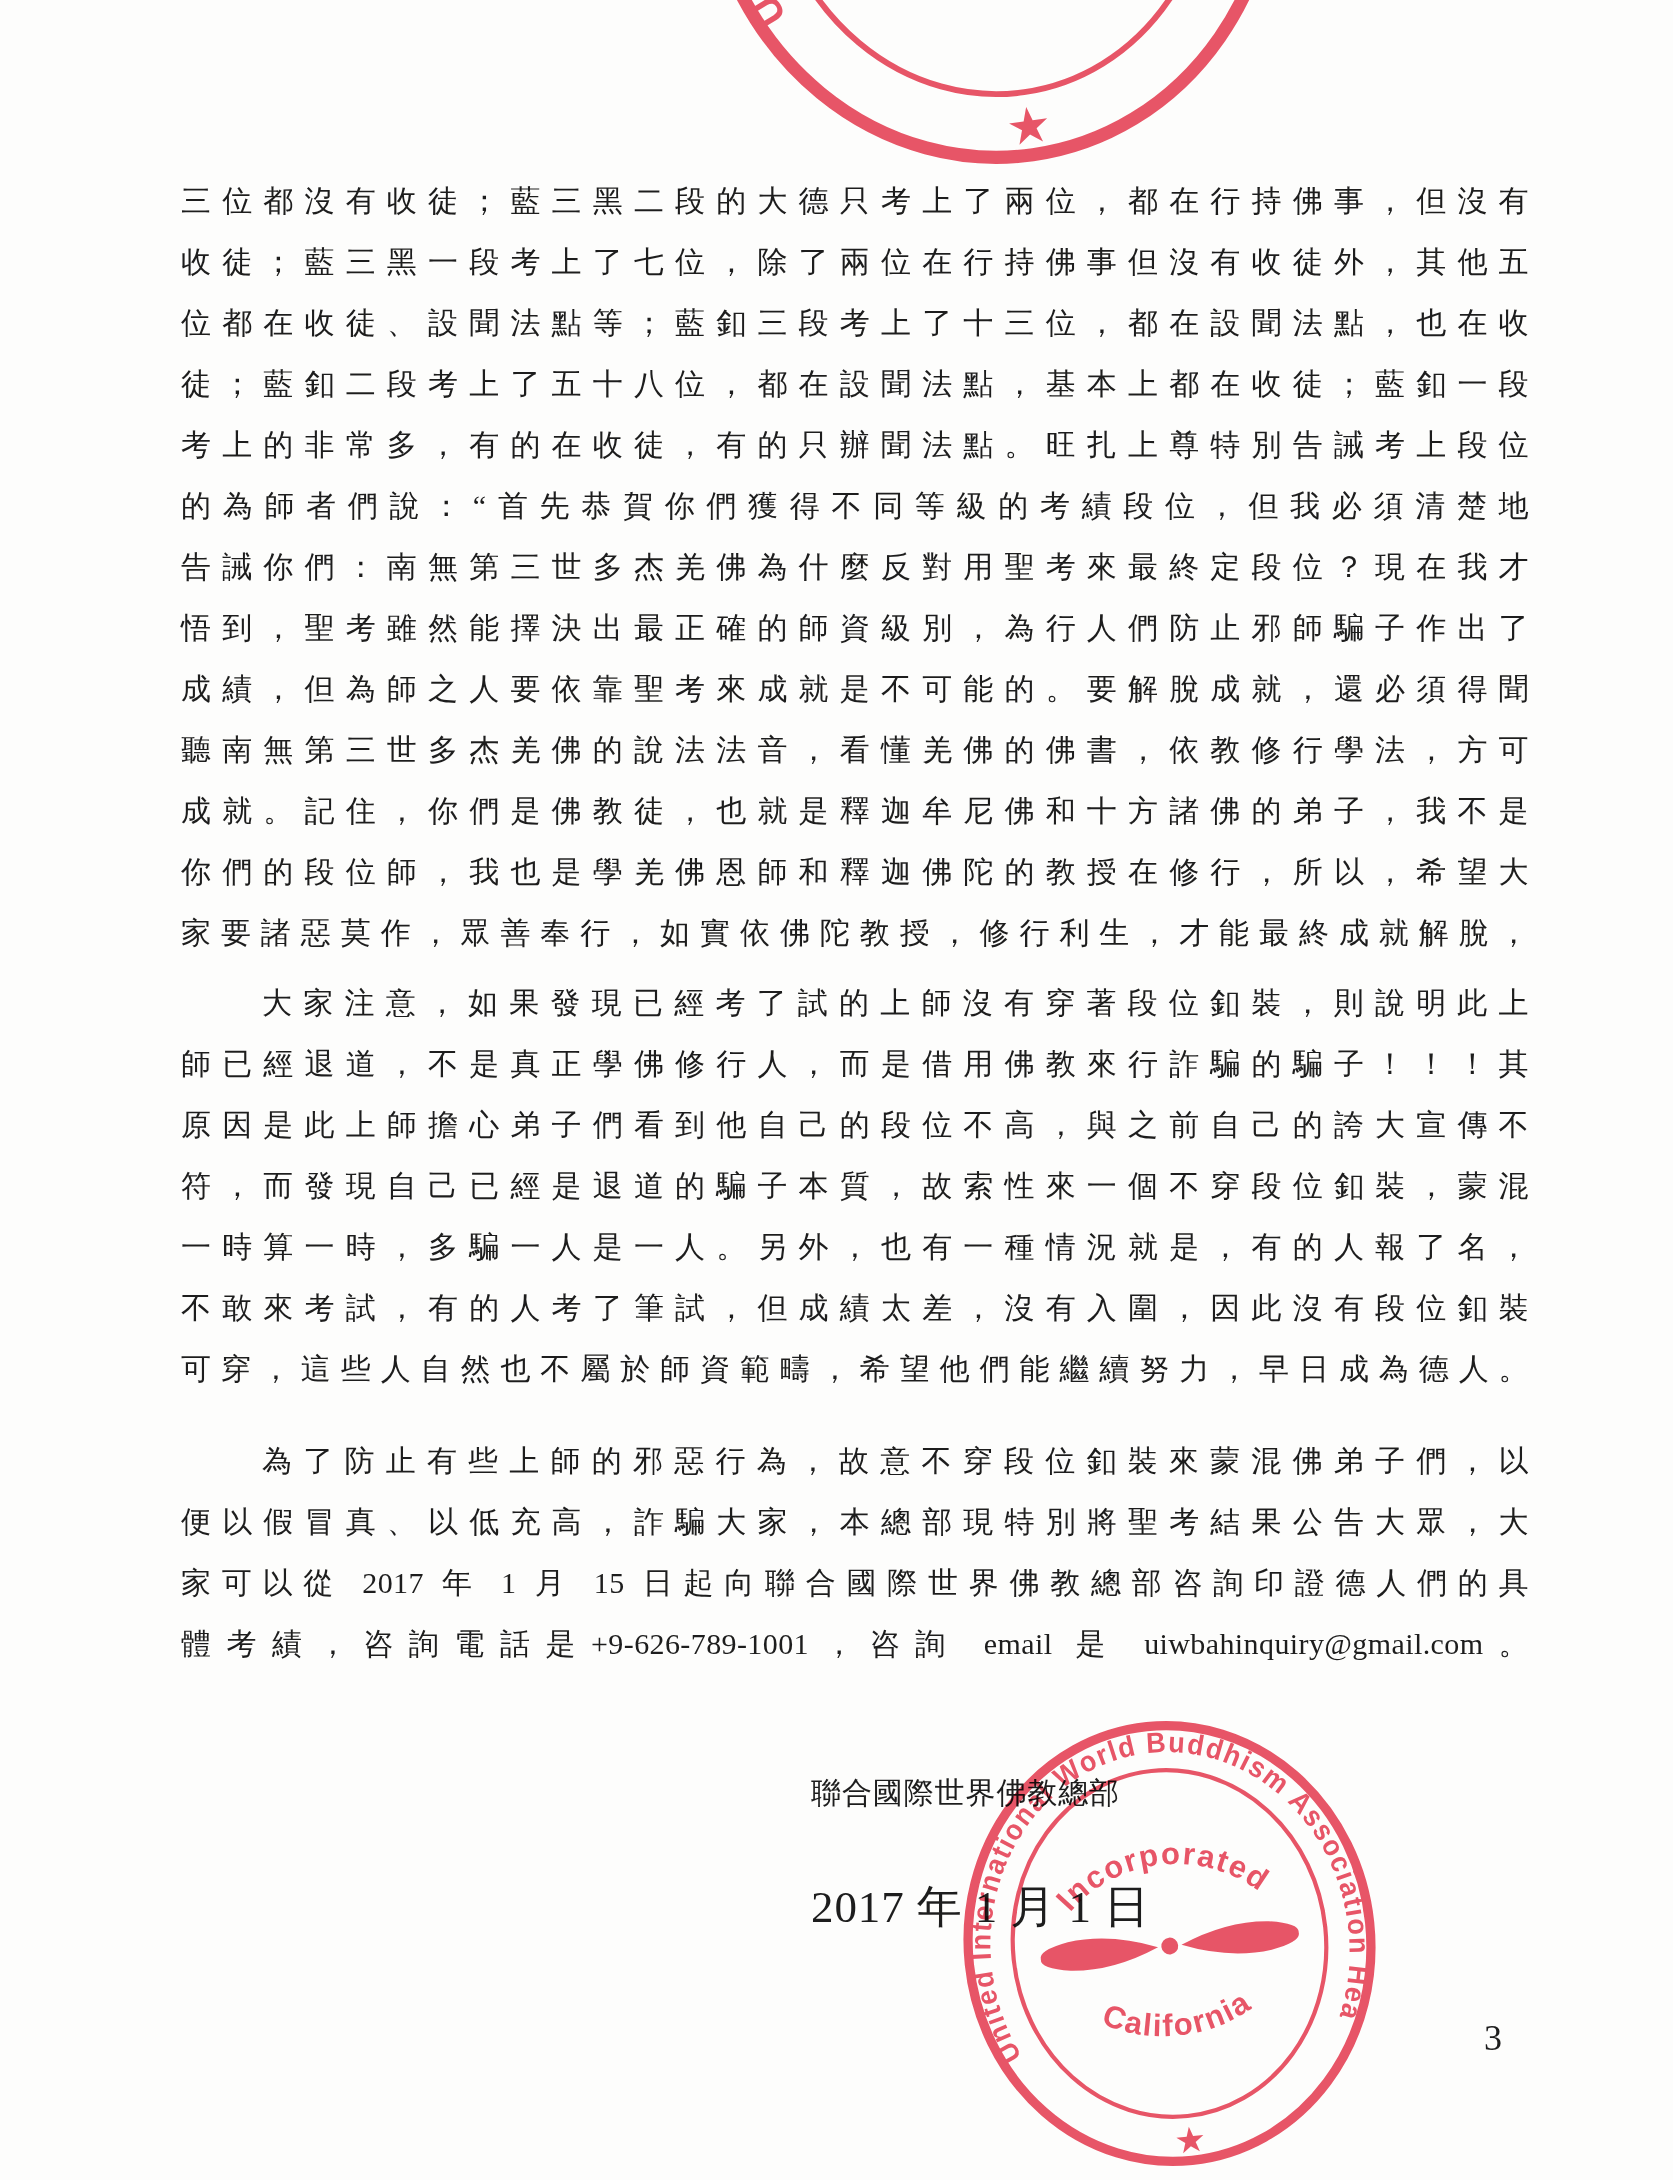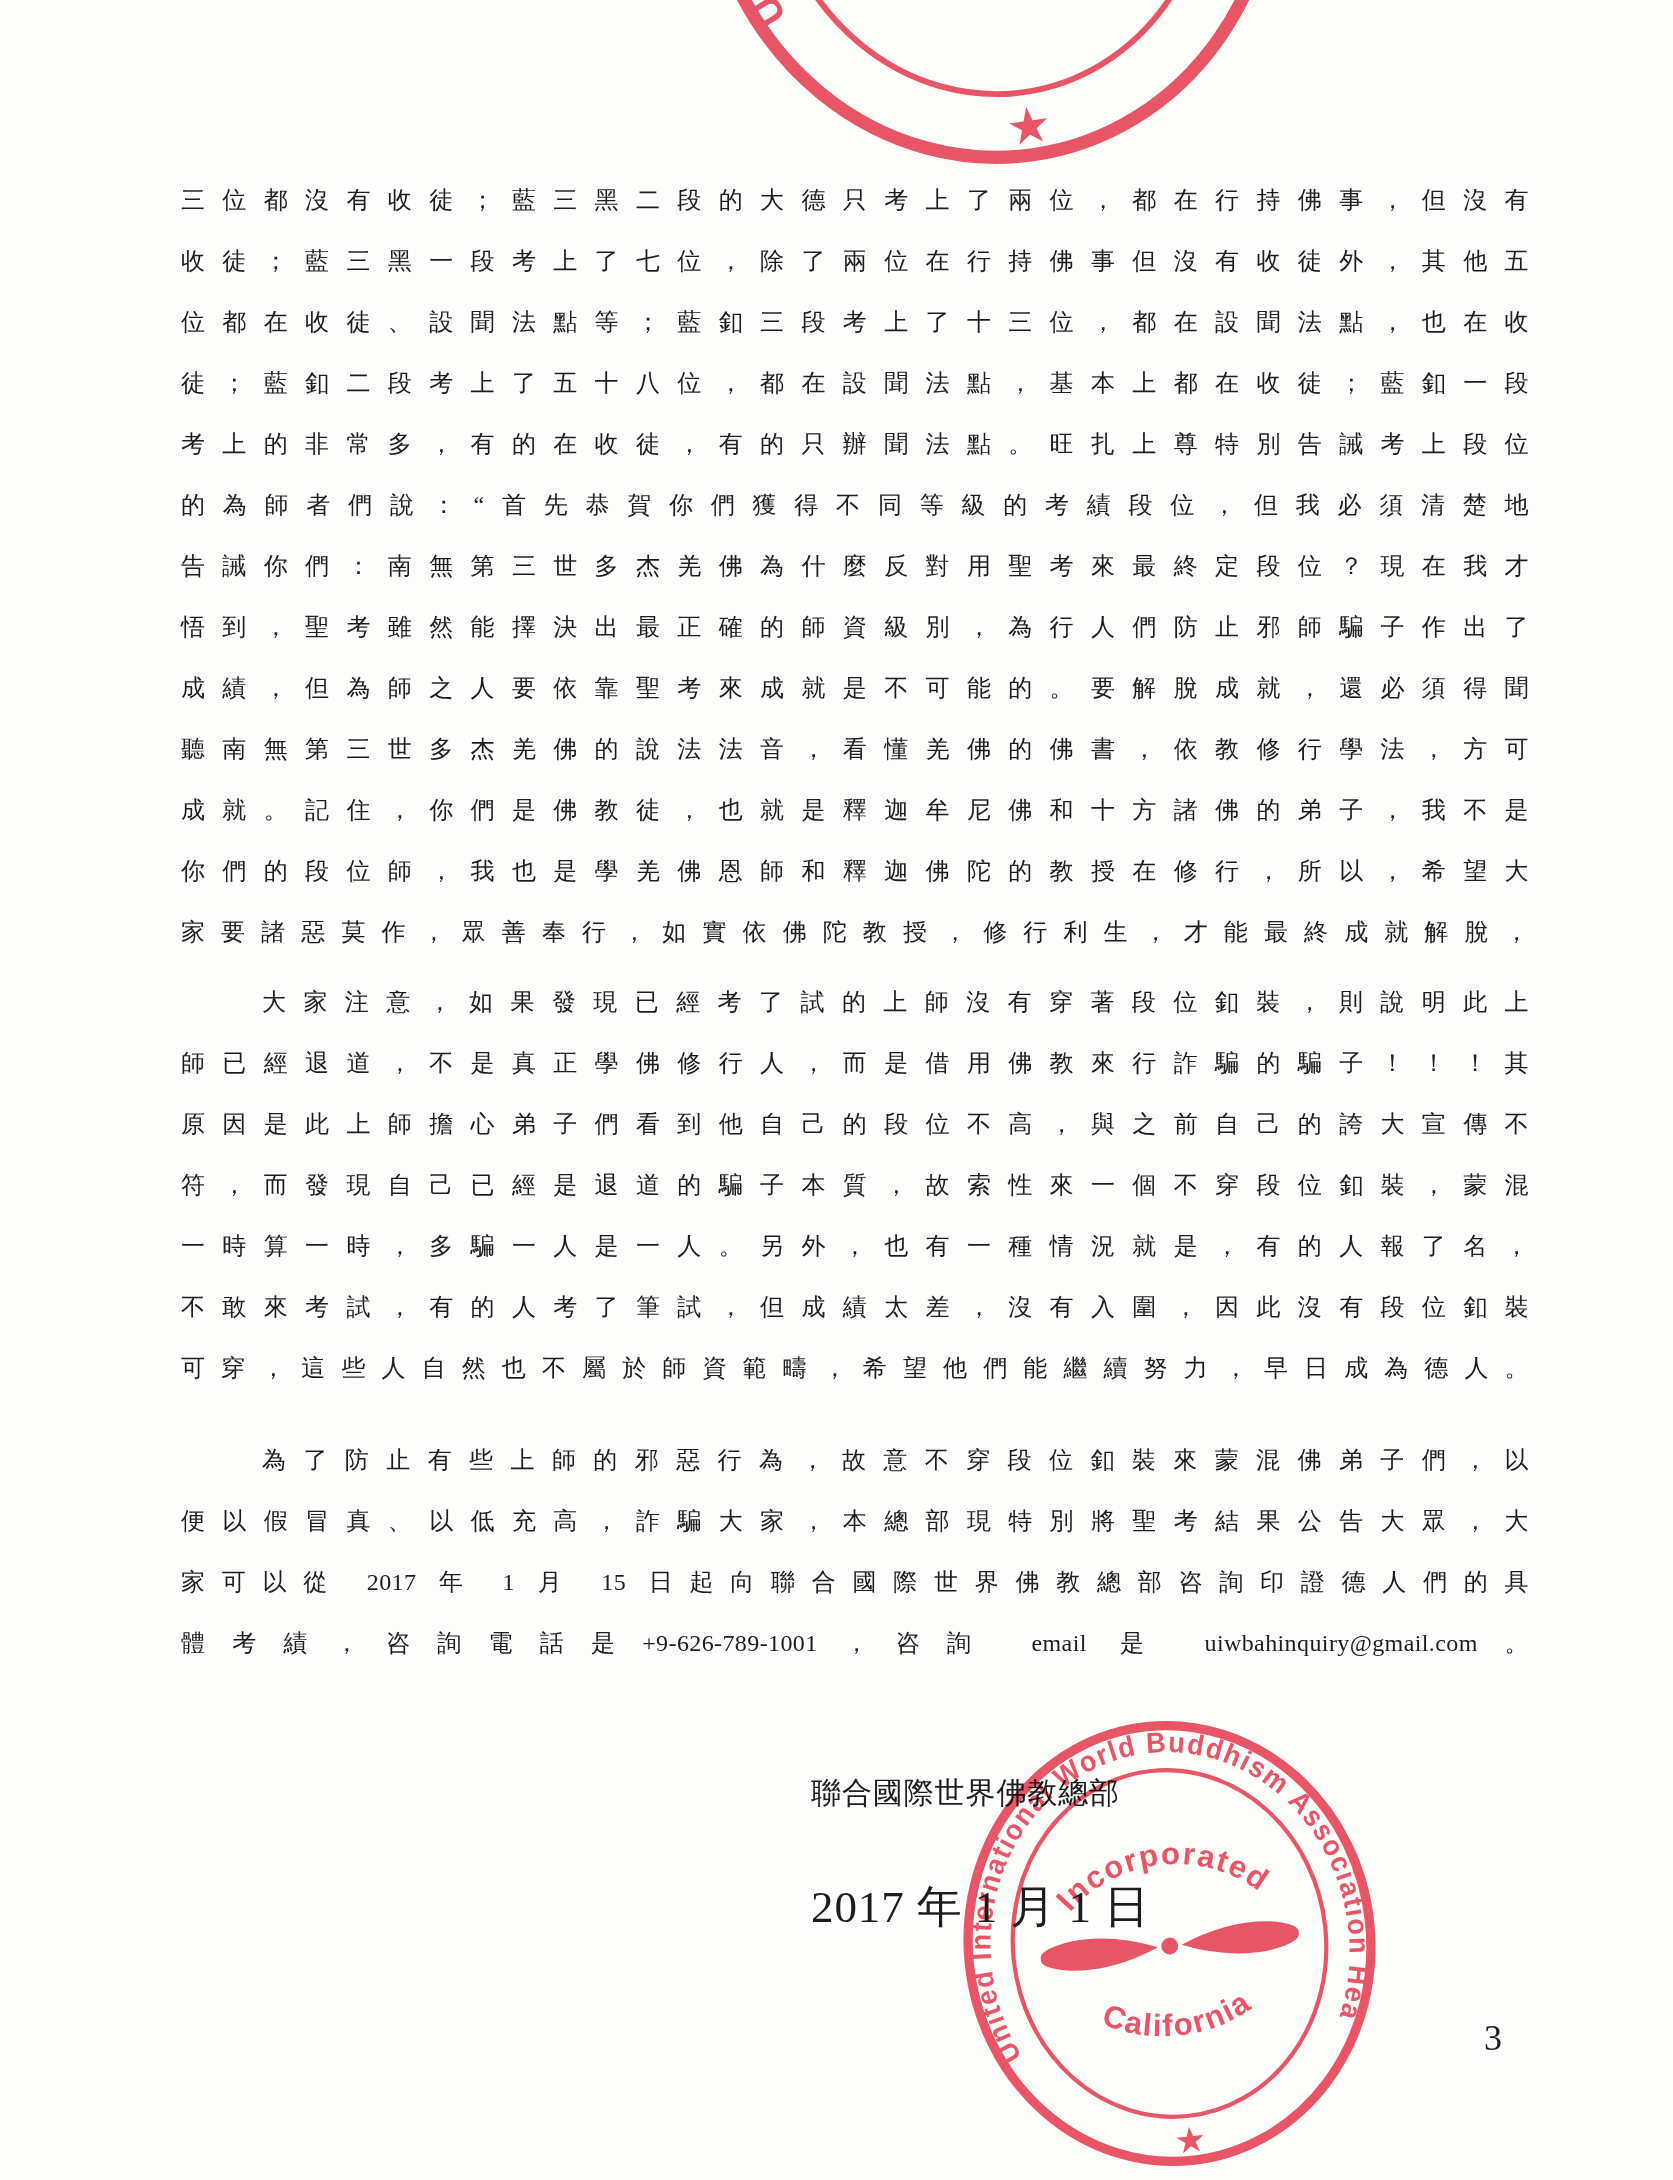--- a/index.html
+++ b/index.html
@@ -16,21 +16,21 @@
   .textblock {
     position: absolute;
     left: 181px;
     top: 170px;
     width: 1348px;
   }
   .para { margin: 0; padding: 0; }
   .para.p2 { margin-top: 8.5px; }
   .para.p3 { margin-top: 31px; }
   .tline {
-    font-size: 24px;
+    font-size: 30px;
     line-height: 61px;
     height: 61px;
     text-align: justify;
     text-align-last: justify;
     letter-spacing: 0.4px;
     white-space: normal;
     overflow: visible;
   }
   .tline.short { text-align-last: left; }
   .tline.indent { text-indent: 81px; }

